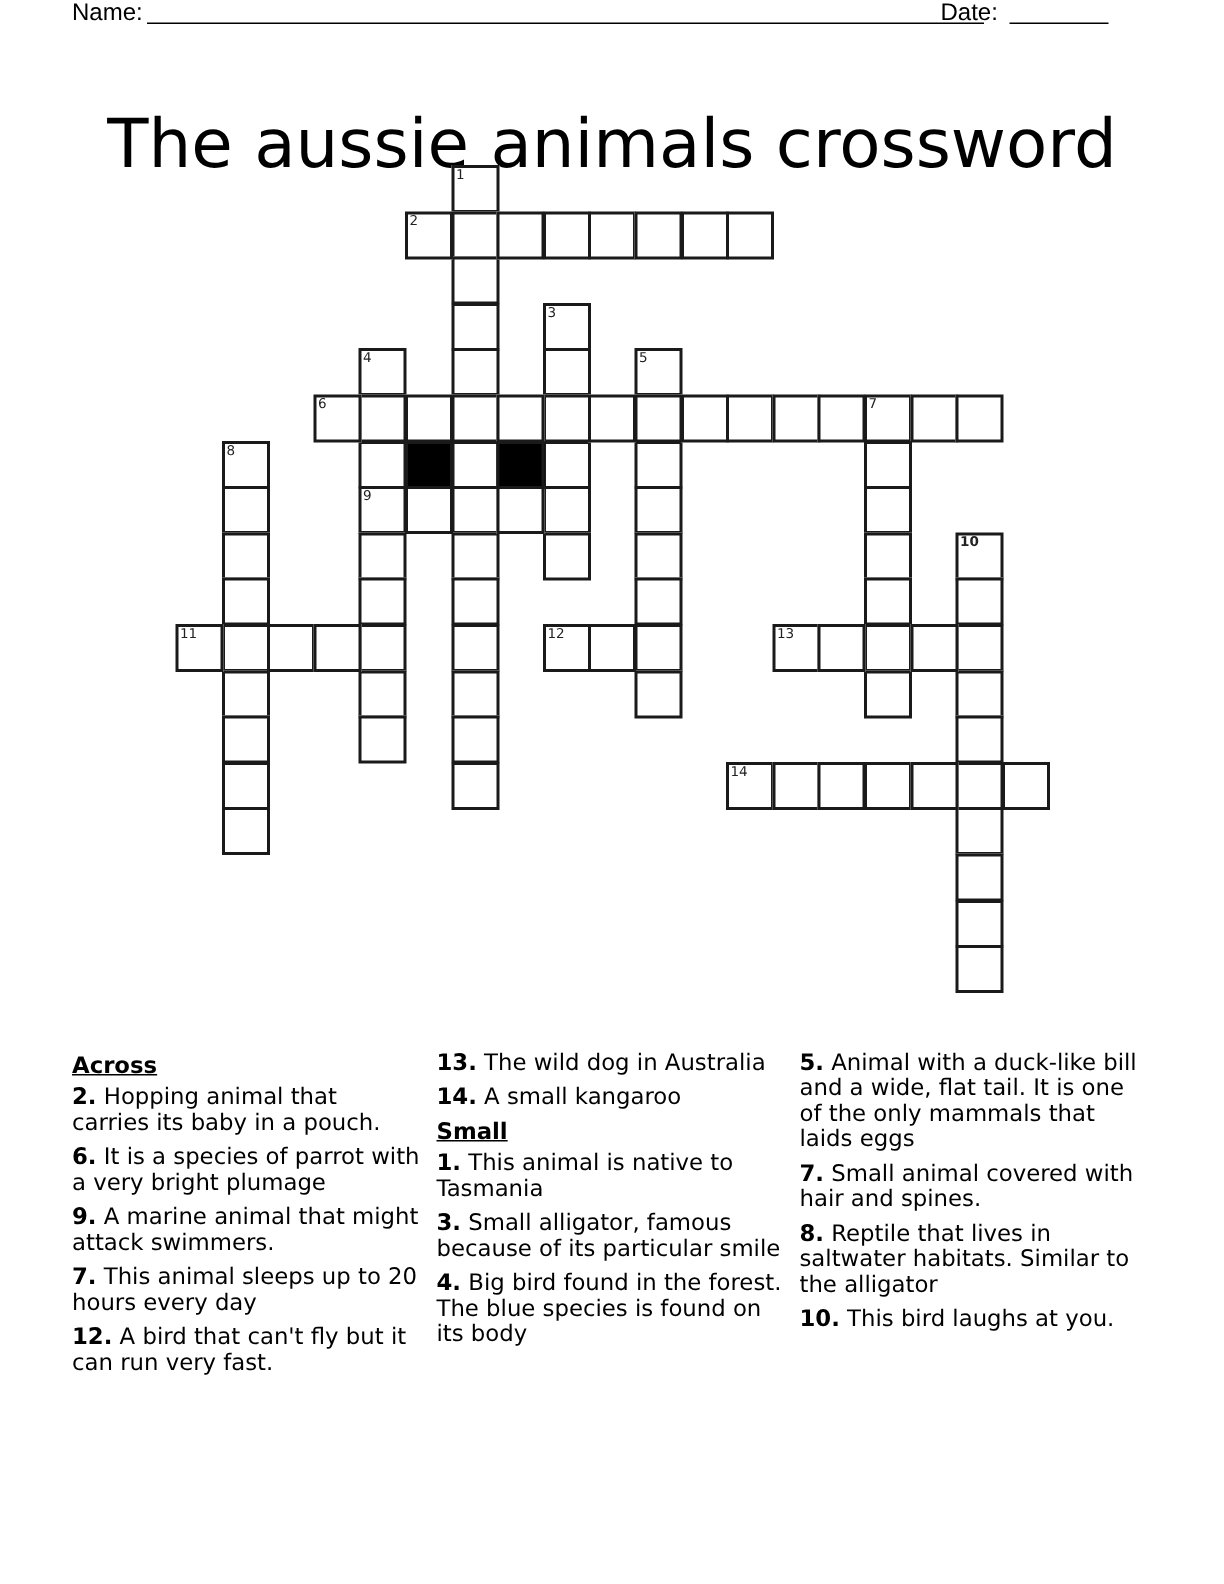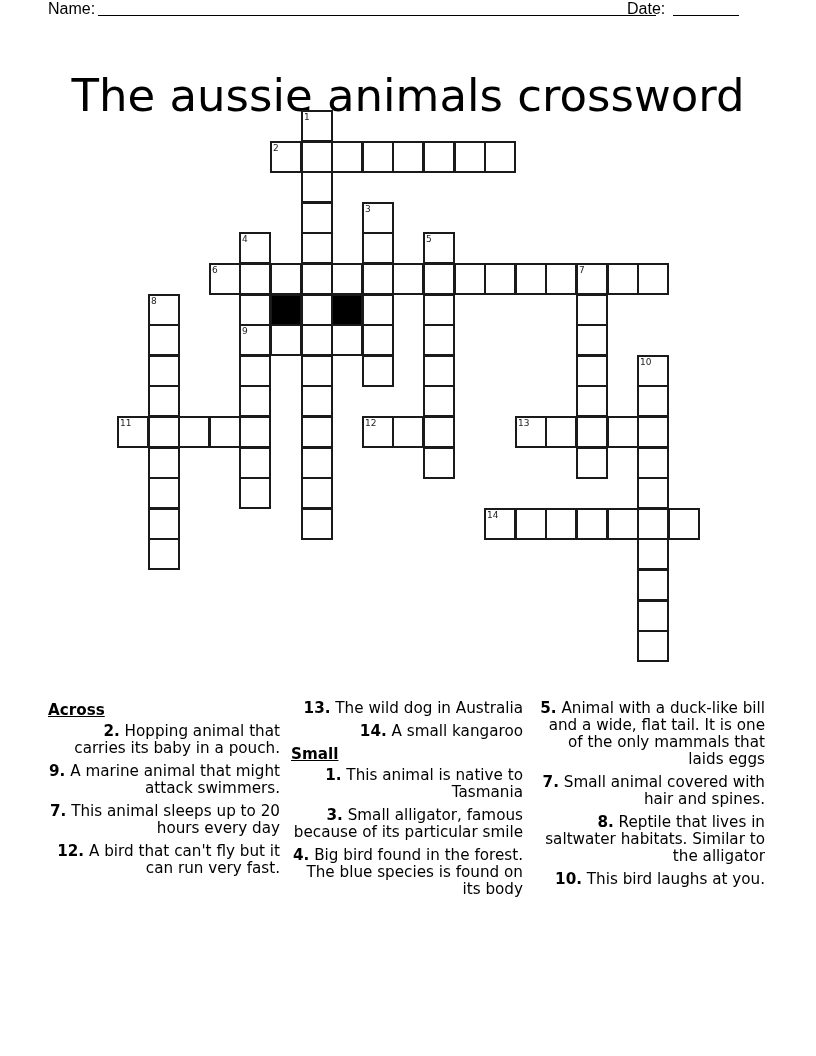--- a/index.html
+++ b/index.html
@@ -11,21 +11,21 @@
   .header-line .date-blank { position: absolute; left: 625px; top: 15px; width: 66px; border-bottom: 1px solid #000; height: 0; }
   .title { position: absolute; top: 38px; left: 0; width: 816px; text-align: center; font-family: "DejaVu Sans", sans-serif; font-size: 45px; line-height: 56px; font-weight: normal; }
   .grid { position: absolute; left: 0; top: 0; width: 816px; height: 680px; }
   .cell { position: absolute; box-sizing: border-box; width: 32px; height: 32px; border: 2px solid #1a1a1a; background: #fff; cursor: text; }
   .cell.black { background: #000; }
   .cell .num { position: absolute; left: 1px; top: 0px; font-size: 9px; line-height: 10px; color: #222; font-family: "DejaVu Sans", sans-serif; }
   .clues { position: absolute; top: 700px; left: 0; width: 816px; font-family: "DejaVu Sans", sans-serif; font-size: 15.2px; line-height: 17px; }
   .col { position: absolute; top: 0; width: 232px; }
   .col.c1 { left: 48px; } .col.c2 { left: 291px; } .col.c3 { left: 533px; }
   .section-head { font-weight: bold; text-decoration: underline; margin-bottom: 4px; margin-top: 2px; }
-  .clue { margin-bottom: 6px; text-align: right; }
+  .clue { margin-bottom: 6px; }
   .clue .n { font-weight: bold; }
 </style>
 </head>
 <body>
 
 <div class="header-line">
   <span class="name-label">Name:</span>
   <span class="name-blank"></span>
   <span class="date-label">Date:</span>
   <span class="date-blank"></span>
@@ -117,21 +117,21 @@
     <div class="cell" style="left: 148px; top: 324px;"></div>
     <div class="cell" style="left: 148px; top: 355px;"></div>
     <div class="cell" style="left: 148px; top: 385px;"></div>
     <div class="cell" style="left: 148px; top: 416px;"></div>
     <div class="cell" style="left: 148px; top: 447px;"></div>
     <div class="cell" style="left: 148px; top: 477px;"></div>
     <div class="cell" style="left: 148px; top: 508px;"></div>
     <div class="cell" style="left: 148px; top: 538px;"></div>
     <div class="cell" style="left: 270px; top: 324px;"></div>
     <div class="cell" style="left: 331px; top: 324px;"></div>
-    <div class="cell" style="left: 637px; top: 355px;">
+    <div class="cell" style="left: 637px; top: 355px; font-weight: bold;">
       <span class="num">10</span>
     </div>
     <div class="cell" style="left: 637px; top: 385px;"></div>
     <div class="cell" style="left: 637px; top: 416px;"></div>
     <div class="cell" style="left: 637px; top: 447px;"></div>
     <div class="cell" style="left: 637px; top: 477px;"></div>
     <div class="cell" style="left: 637px; top: 508px;"></div>
     <div class="cell" style="left: 637px; top: 538px;"></div>
     <div class="cell" style="left: 637px; top: 569px;"></div>
     <div class="cell" style="left: 637px; top: 600px;"></div>
@@ -159,20 +159,21 @@
     <div class="cell" style="left: 607px; top: 508px;"></div>
     <div class="cell" style="left: 668px; top: 508px;"></div>
     <div class="cell black" style="left: 270px; top: 294px;"></div>
     <div class="cell black" style="left: 331px; top: 294px;"></div>
   </div>
 
 <div class="clues">
   <div class="col c1">
     <div class="section-head">Across</div>
     <div class="clue"><span class="n">2.</span> <span>Hopping animal that carries its baby in a pouch.</span></div>
+    <div class="clue"><span class="n">6.</span> <span>It is a species of parrot with a very bright plumage</span></div>
     <div class="clue"><span class="n">9.</span> <span>A marine animal that might attack swimmers.</span></div>
     <div class="clue"><span class="n">7.</span> <span>This animal sleeps up to 20 hours every day</span></div>
     <div class="clue"><span class="n">12.</span> <span>A bird that can't fly but it can run very fast.</span></div>
   </div>
   <div class="col c2">
     <div class="clue"><span class="n">13.</span> <span>The wild dog in Australia</span></div>
     <div class="clue"><span class="n">14.</span> <span>A small kangaroo</span></div>
     <div class="section-head">Small</div>
     <div class="clue"><span class="n">1.</span> <span>This animal is native to Tasmania</span></div>
     <div class="clue"><span class="n">3.</span> <span>Small alligator, famous because of its particular smile</span></div>

